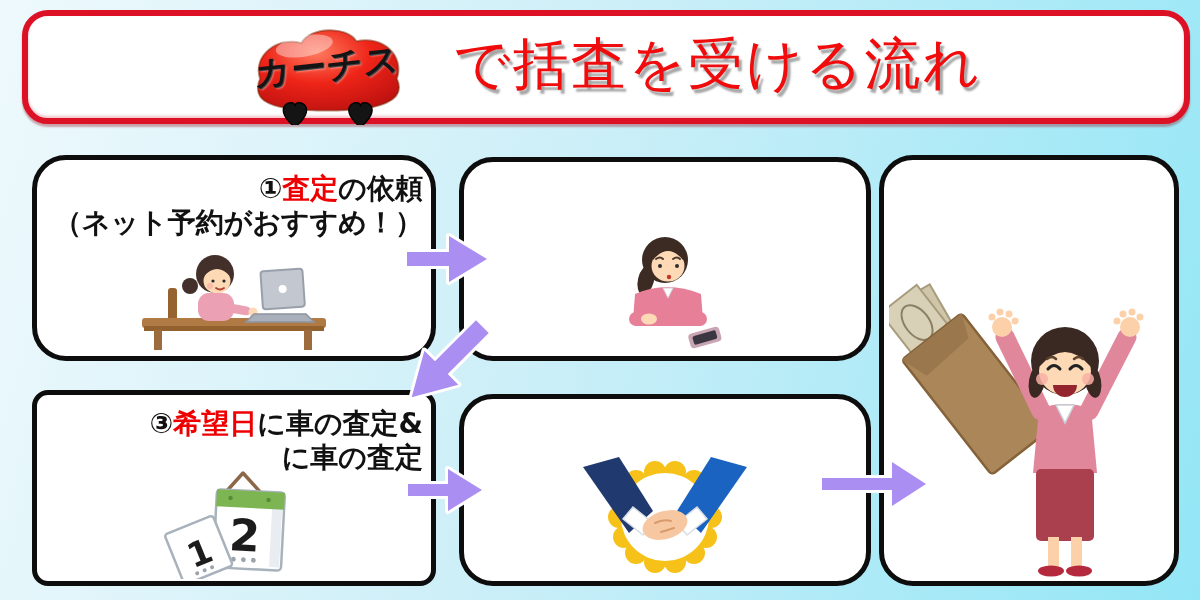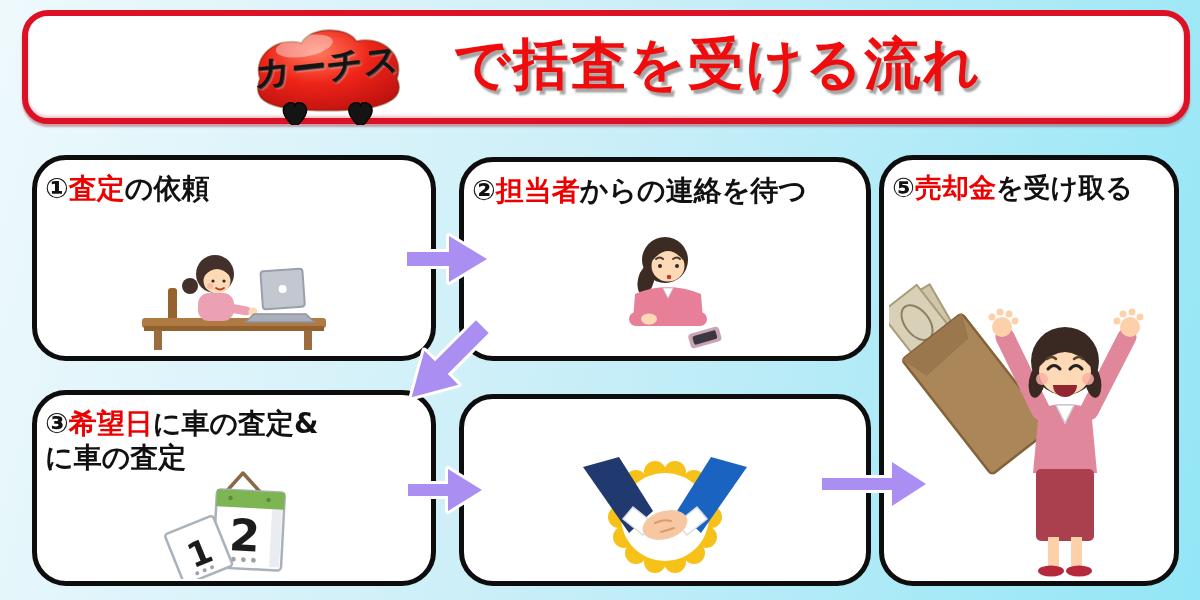--- a/index.html
+++ b/index.html
@@ -18,36 +18,36 @@
   .logo-wrap{position:relative;width:195px;height:106px;margin-top:10px;flex:0 0 auto;}
   .logo-wrap svg{position:absolute;left:0;top:0;}
   .logo-text{
     position:absolute;left:0;top:24px;width:195px;text-align:center;
     font-size:35px;font-weight:900;color:#141414;
     transform:rotate(-6deg) skewX(-6deg);
     text-shadow:1px 1px 0 #4a4a4a,2px 2px 2px rgba(255,255,255,.35);
     letter-spacing:1px;
   }
   .banner-title{
-    font-size:56px;font-weight:700;color:#f00c0c;letter-spacing:2px;
+    font-size:56px;font-weight:400;color:#f00c0c;letter-spacing:2px;
     text-shadow:3px 4px 2px rgba(55,55,55,.45);
     white-space:nowrap;margin-top:-4px;
   }
   
   .step-box{
     position:absolute;background:#fff;border:5px solid #0d0d0d;border-radius:34px;
     overflow:hidden;z-index:2;
   }
   #box1{left:32px;top:155px;width:394px;height:196px;}
   #box2{left:459px;top:157px;width:402px;height:194px;}
-  #box3{left:32px;top:390px;width:394px;height:186px;}
+  #box3{left:32px;top:390px;width:394px;height:186px;border-radius:16px;}
   #box4{left:459px;top:394px;width:402px;height:182px;}
   #box5{left:879px;top:155px;width:290px;height:421px;}
   .step-title{
-    margin:12px 8px 0 8px;text-align:left;font-weight:900;color:#111;
+    margin:12px 8px 0 8px;text-align:right;font-weight:900;color:#111;
     font-size:28px;line-height:1.2;white-space:nowrap;
   }
   #box5 .step-title{font-size:27px;}
   .hl{color:#ee0000;}
   .illu{position:absolute;left:50%;transform:translateX(-50%);}
   #box1 .illu{bottom:4px;}
   #box2 .illu{bottom:2px;}
   #box3 .illu{bottom:2px;}
   #box4 .illu{bottom:4px;}
   #box5 .illu{bottom:0;}
@@ -84,20 +84,21 @@
         </g>
       </svg>
       <div class="logo-text">カーチス</div>
     </div>
     <div class="banner-title">で括査を受ける流れ</div>
   </div>
 
   <div class="step-box" id="box1">
     <div class="step-title">
       <span>①</span><span class="hl">査定</span><span>の依頼</span><br>
+      <span>（ネット予約がおすすめ！）</span>
     </div>
     <svg class="illu" width="220" height="120" viewBox="0 0 220 120">
       <rect x="44" y="56" width="9" height="40" rx="3" fill="#96622f"></rect>
       <rect x="18" y="86" width="184" height="10" rx="3" fill="#b07a45"></rect>
       <rect x="20" y="94" width="180" height="5" fill="#93612e"></rect>
       <rect x="30" y="98" width="8" height="20" fill="#9c6b3e"></rect>
       <rect x="180" y="98" width="8" height="20" fill="#9c6b3e"></rect>
       <circle cx="66" cy="54" r="8" fill="#43302a"></circle>
       <circle cx="91" cy="42" r="19" fill="#43302a"></circle>
       <ellipse cx="93" cy="49" rx="13.5" ry="12.5" fill="#fdd9b5"></ellipse>
@@ -111,23 +112,20 @@
       <circle cx="129" cy="80" r="4.5" fill="#fdd9b5"></circle>
       <g transform="rotate(-4 158 62)">
         <rect x="138" y="38" width="42" height="38" rx="3" fill="#c3c7cf" stroke="#99a0ac" stroke-width="2"></rect>
         <circle cx="159" cy="57" r="4" fill="#ffffff"></circle>
       </g>
       <path d="M130,82 L182,82 L190,90 L122,90 Z" fill="#aab0bb" stroke="#8d94a0" stroke-width="1.5"></path>
     </svg>
   </div>
 
   <div class="step-box" id="box2">
-    <div class="step-title">
-      <span>②</span><span class="hl">担当者</span><span>からの連絡を待つ</span>
-    </div>
     <svg class="illu" width="200" height="126" viewBox="0 0 200 126">
       <circle cx="100" cy="32" r="23" fill="#3c2b23"></circle>
       <ellipse cx="81" cy="52" rx="8" ry="15" fill="#3c2b23" transform="rotate(14 81 52)"></ellipse>
       <ellipse cx="103" cy="38" rx="16.5" ry="15.5" fill="#fdd9b5"></ellipse>
       <path d="M88,32 Q103,14 118,32 L118,24 Q103,8 88,24 Z" fill="#3c2b23"></path>
       <path d="M91,31 q4,-3 7,0" stroke="#4a382c" stroke-width="2" fill="none" stroke-linecap="round"></path>
       <path d="M108,31 q4,-3 7,0" stroke="#4a382c" stroke-width="2" fill="none" stroke-linecap="round"></path>
       <circle cx="95" cy="38" r="2" fill="#2f2f2f"></circle>
       <circle cx="112" cy="38" r="2" fill="#2f2f2f"></circle>
       <circle cx="104" cy="49" r="2.2" fill="#c0392b"></circle>
@@ -193,23 +191,20 @@
       <polygon points="88,60 108,76 98,88 78,72" fill="#ffffff" stroke="#d8dde6" stroke-width="1.5"></polygon>
       <polygon points="202,20 166,10 132,64 156,86" fill="#1b63c0"></polygon>
       <polygon points="152,60 132,76 142,88 162,72" fill="#ffffff" stroke="#d8dde6" stroke-width="1.5"></polygon>
       <ellipse cx="120" cy="78" rx="23" ry="14" fill="#f6c7a0" transform="rotate(-16 120 78)"></ellipse>
       <path d="M110,76 q8,-4 16,-2" stroke="#d99a6d" stroke-width="2" fill="none" stroke-linecap="round"></path>
       <path d="M116,85 q7,-2 13,-4" stroke="#d99a6d" stroke-width="2" fill="none" stroke-linecap="round"></path>
     </svg>
   </div>
 
   <div class="step-box" id="box5">
-    <div class="step-title">
-      <span>⑤</span><span class="hl">売却金</span><span>を受け取る</span>
-    </div>
     <svg class="illu" width="280" height="330" viewBox="0 0 280 330">
       <g transform="rotate(-38 80 130)">
         <g transform="rotate(8 80 60)">
           <rect x="58" y="26" width="46" height="72" fill="#cfc5a8" stroke="#a89c7c" stroke-width="2"></rect>
           <ellipse cx="81" cy="56" rx="12" ry="20" fill="none" stroke="#8a8063" stroke-width="2"></ellipse>
         </g>
         <rect x="52" y="22" width="46" height="72" fill="#d9d0b8" stroke="#a89c7c" stroke-width="2"></rect>
         <ellipse cx="75" cy="52" rx="12" ry="20" fill="none" stroke="#8a8063" stroke-width="2"></ellipse>
         <rect x="40" y="72" width="76" height="146" rx="4" fill="#ab8659" stroke="#84623a" stroke-width="2.5"></rect>
         <polygon points="40,72 116,72 106,96 50,100" fill="#9a774c"></polygon>

